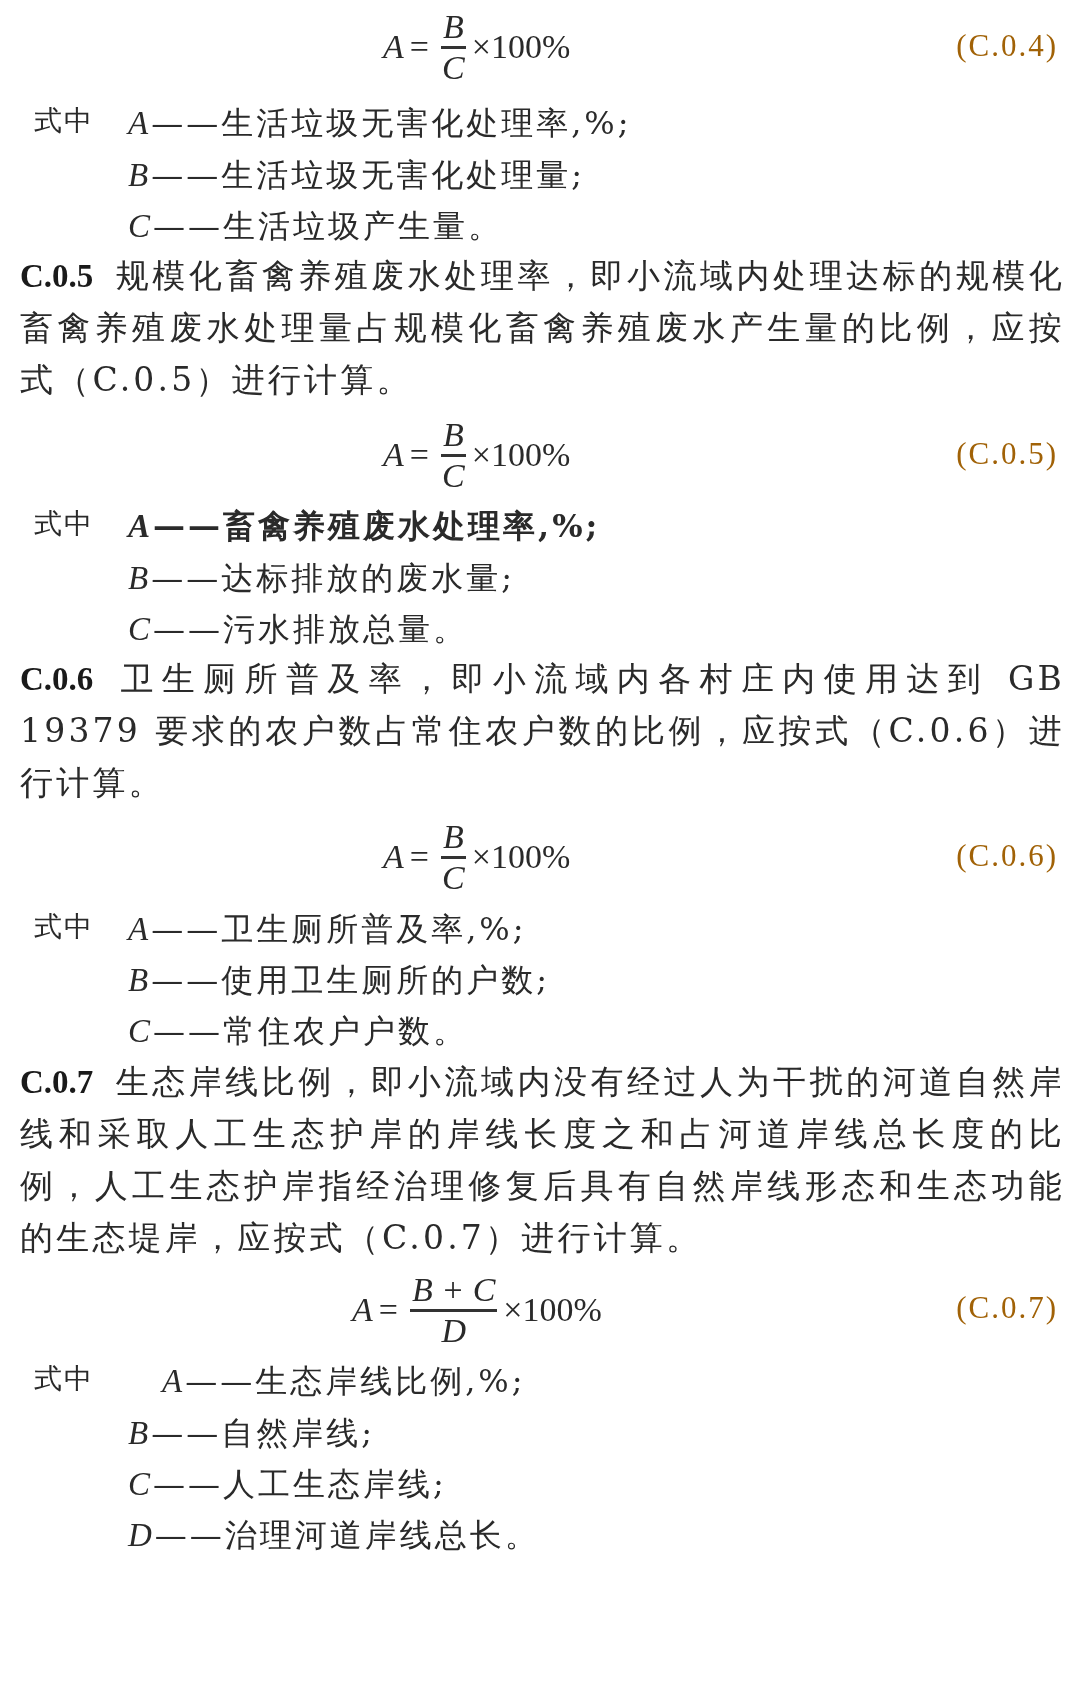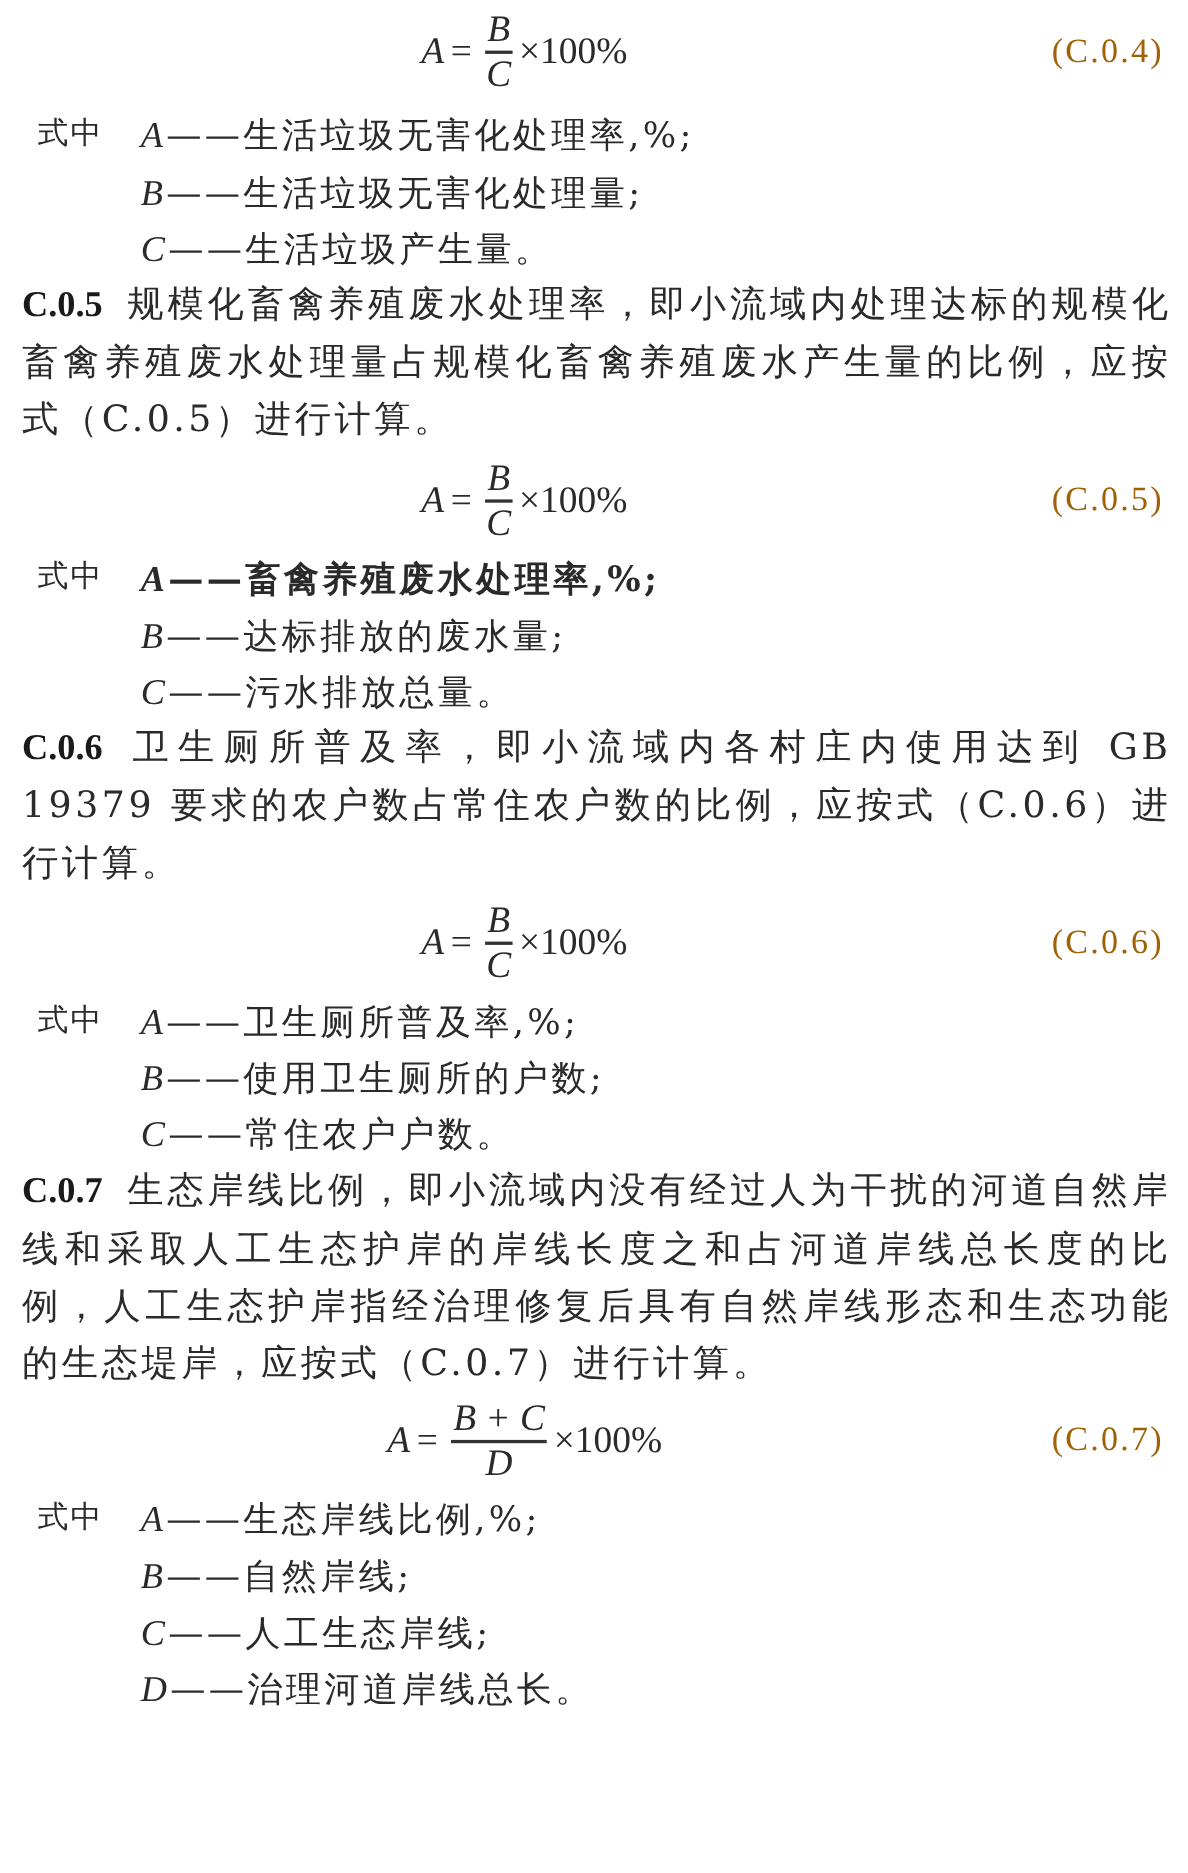--- a/index.html
+++ b/index.html
@@ -93,16 +93,16 @@
     <span class="num var">B + C</span>
     <span class="bar"></span>
     <span class="var">D</span>
   </span>
   <span>×</span>
   <span>100%</span>
 </div>
 <div class="eqno" style="top:1290px;">(C.0.7)</div>
 
 <div class="where" style="top:1360px;">式中</div>
-<div class="def" style="top:1360px;"><span class="var">A</span><span>——</span><span>生态岸线比例,%;</span></div>
+<div class="def" style="top:1360px;margin-left:34px;"><span class="var">A</span><span>——</span><span>生态岸线比例,%;</span></div>
 <div class="def" style="top:1412px;"><span class="var">B</span><span>——</span><span>自然岸线;</span></div>
 <div class="def" style="top:1463px;"><span class="var">C</span><span>——</span><span>人工生态岸线;</span></div>
 <div class="def" style="top:1514px;"><span class="var">D</span><span>——</span><span>治理河道岸线总长。</span></div>
 
 </body></html>

